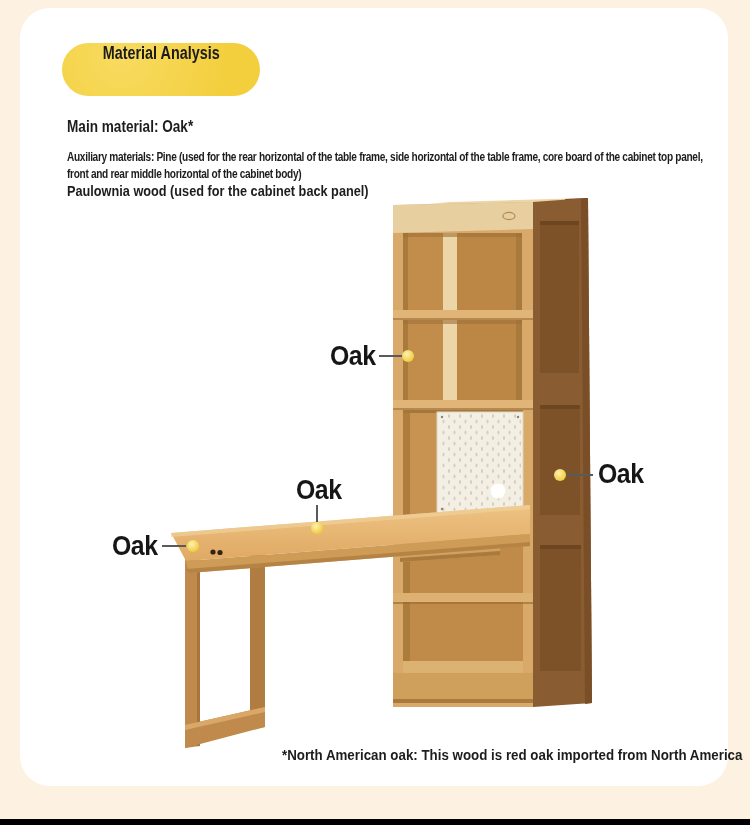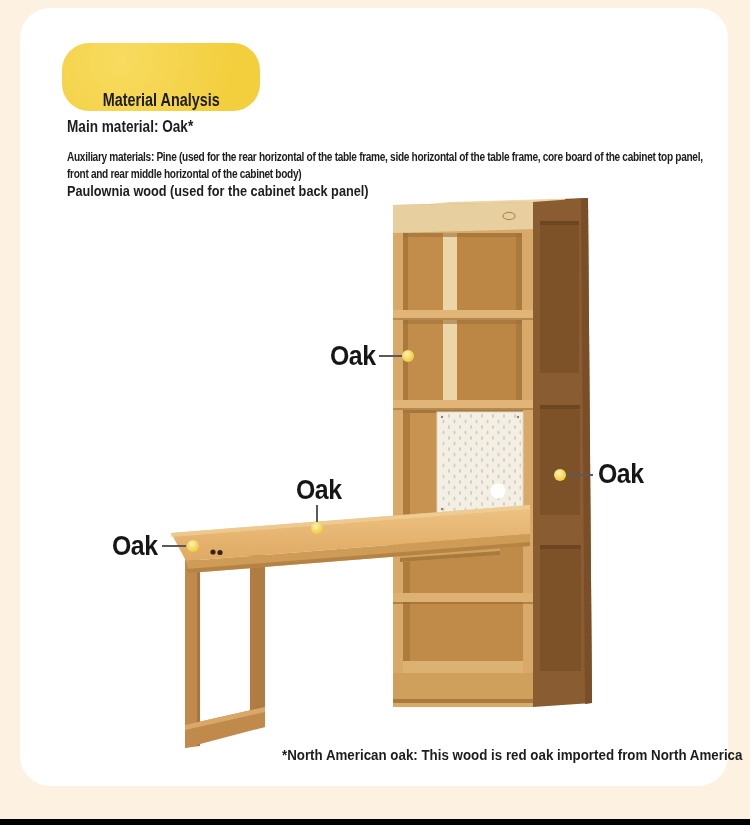--- a/index.html
+++ b/index.html
@@ -1,21 +1,21 @@
 <!DOCTYPE html>
 <html><head>
 <meta charset="utf-8">
 <style>
   html,body{margin:0;padding:0;}
   body{font-family:"Liberation Sans",sans-serif;}
   .page{position:relative;width:750px;height:825px;background:#fdf1e2;overflow:hidden;}
   .card{position:absolute;left:20px;top:8px;width:708px;height:778px;background:#ffffff;border-radius:30px;}
-  .badge{position:absolute;left:62px;top:43px;width:198px;height:68px;border-radius:27px;
+  .badge{position:absolute;left:62px;top:43px;width:198px;height:53px;border-radius:27px;
          background:radial-gradient(circle at 30% 25%, #f8db60, #f3cf3e 75%);
-         display:flex;align-items:flex-end;justify-content:center;}
+         display:flex;align-items:flex-start;justify-content:center;}
   .badge span{font-size:18px;font-weight:bold;color:#1c1c1c;transform:scaleX(.8);white-space:nowrap;}
   .h-main{position:absolute;left:67px;top:117px;font-size:17px;font-weight:bold;color:#1d1d1d;
           transform:scaleX(.8);transform-origin:left top;white-space:nowrap;}
   .h-aux{position:absolute;left:67px;top:149px;width:810px;font-size:12.5px;font-weight:bold;color:#1d1d1d;
          line-height:1.32;letter-spacing:-0.4px;transform:scaleX(.81);transform-origin:left top;}
   .h-paulownia{position:absolute;left:67px;top:182px;font-size:15.5px;font-weight:bold;color:#1d1d1d;
          transform:scaleX(.82);transform-origin:left top;white-space:nowrap;}
   .footnote{position:absolute;right:8px;top:746px;font-size:15.5px;font-weight:bold;color:#1d1d1d;
          transform:scaleX(.86);transform-origin:right top;white-space:nowrap;}
   .bottom-bar{position:absolute;left:0;bottom:0;width:750px;height:6px;background:#000;}

